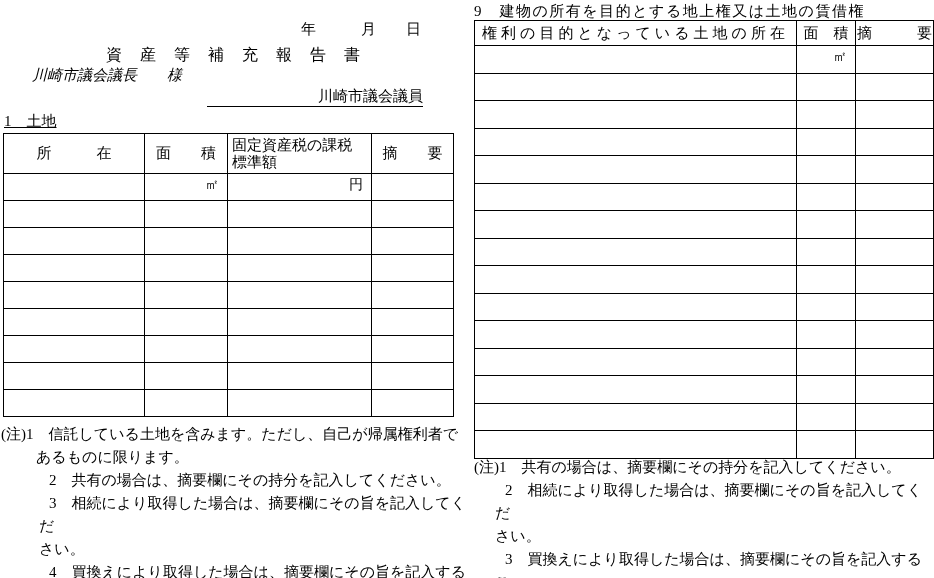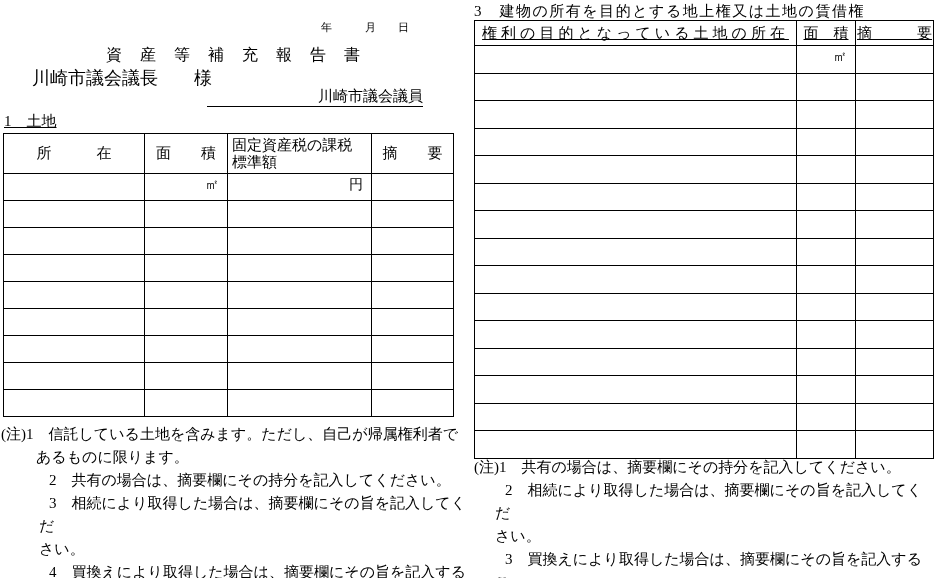--- a/index.html
+++ b/index.html
@@ -11,23 +11,23 @@
     position: relative;
     width: 934px;
     height: 578px;
     overflow: hidden;
     color: #000000;
     font-family: "Liberation Serif", "DejaVu Serif", serif;
   }
   .abs { position: absolute; }
 
   
-  .date-line   { left: 301px; top: 20px;  font-size: 11px; margin-left: 20px; }
+  .date-line   { left: 301px; top: 20px;  font-size: 15px; }
   .report-title{ left: 106px; top: 45px;  font-size: 16px; letter-spacing: 1px; }
-  .addressee   { left: 32px;  top: 66px;  font-size: 18px; }
+  .addressee   { left: 32px;  top: 66px;  font-size: 15px; font-style: italic; }
   .signer      { left: 207px; top: 87px;  width: 216px; height: 19px;
                  border-bottom: 1.5px solid #000; font-size: 15px; text-align: right; }
   .sec1-heading{ left: 4px;   top: 112px; font-size: 15px; text-decoration: underline; }
   .sec2-heading{ left: 474px; top: 2px;   font-size: 15px; letter-spacing: 1.5px; white-space: nowrap; }
 
   
   table {
     border-collapse: collapse;
     table-layout: fixed;
     font-size: 15px;
@@ -38,21 +38,21 @@
     font-weight: normal;
     overflow: hidden;
   }
   th { text-align: center; vertical-align: middle; }
 
   .t1 { left: 3px;   top: 133px; width: 450px; }
   .t1 thead tr { height: 40px; }
   .t1 tbody tr { height: 27px; }
 
   .t2 { left: 474px; top: 20px;  width: 459px; }
-  .t2 thead tr { height: 25px; text-decoration: underline; }
+  .t2 thead tr { height: 25px; }
   .t2 tbody tr { height: 27.5px; }
 
   .tax-head {
     text-align: left;
     padding-left: 4px;
     white-space: pre-line;
     line-height: 17px;
   }
   .loc-head { letter-spacing: 4px; }
 
@@ -163,21 +163,21 @@
   <div class="abs notes1">
     <div class="note head">(注)1　信託している土地を含みます。ただし、自己が帰属権利者で
 あるものに限ります。</div>
     <div class="note sub">2　共有の場合は、摘要欄にその持分を記入してください。</div>
     <div class="note sub">3　相続により取得した場合は、摘要欄にその旨を記入してくだ
 さい。</div>
     <div class="note sub">4　買換えにより取得した場合は、摘要欄にその旨を記入するこ
 とができます。</div>
   </div>
 
-  <div class="abs sec2-heading">3　建物の所有を目的とする地上権又は土地の賃借権</div>
+  <div class="abs sec2-heading">9　建物の所有を目的とする地上権又は土地の賃借権</div>
 
   <table class="abs t2">
     <colgroup>
       <col style="width:322px">
         <col style="width:59px">
         <col style="width:78px">
     </colgroup>
     <thead>
       <tr>
         <th class="loc-head">権利の目的となっている土地の所在</th>

